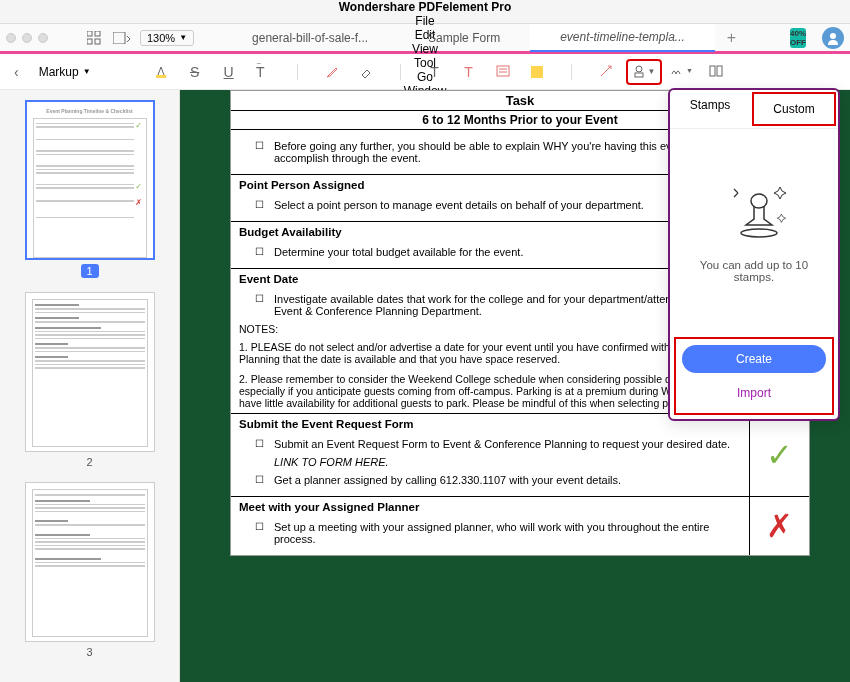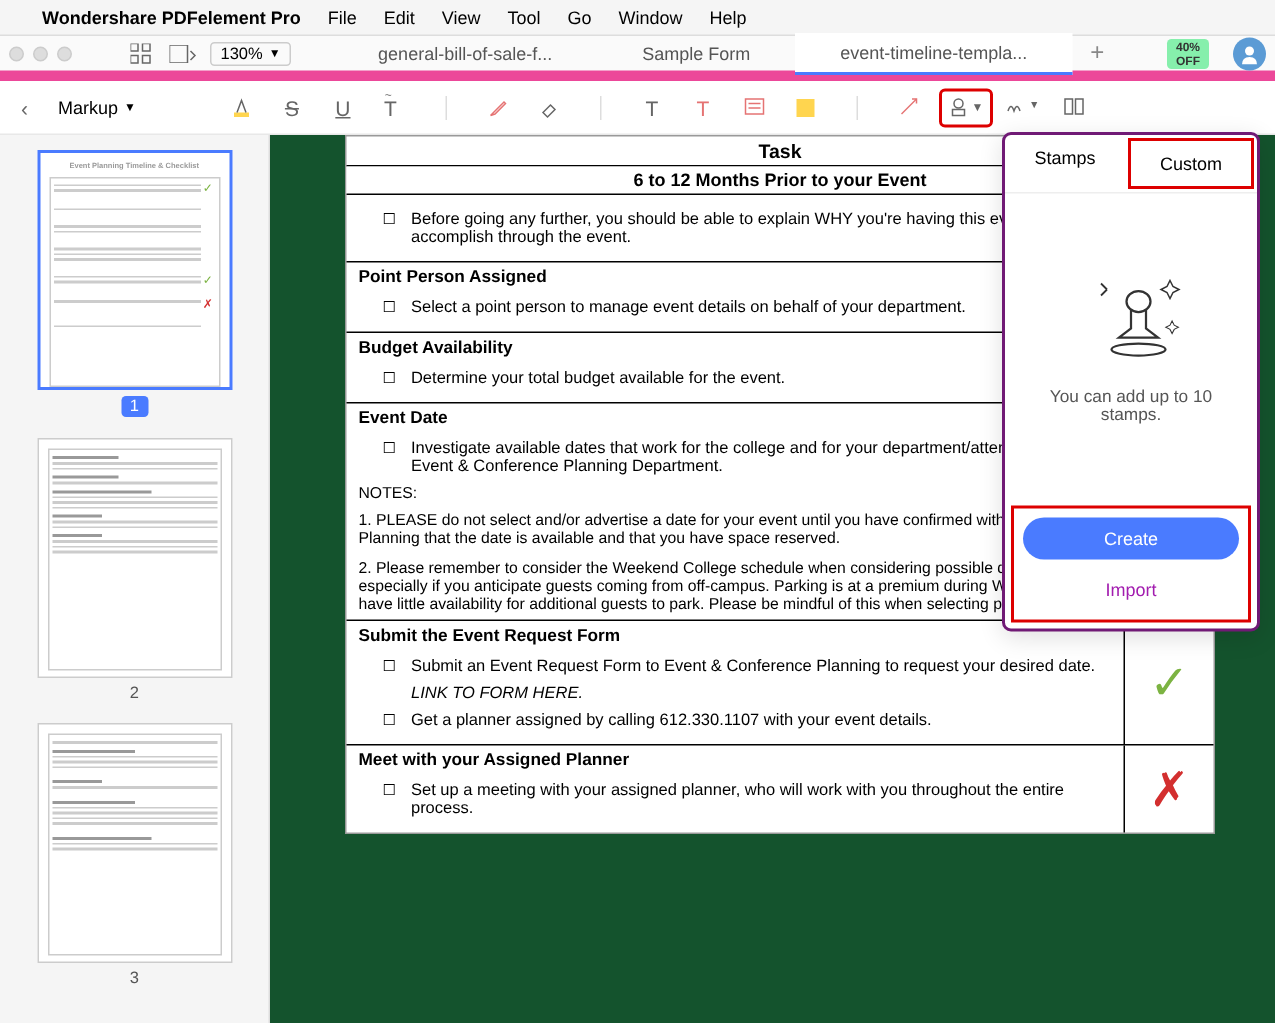--- a/index.html
+++ b/index.html
@@ -1,31 +1,31 @@
 <!DOCTYPE html>
 <html><head>
 <meta charset="utf-8">
 <style>
 * { margin: 0; padding: 0; box-sizing: border-box; font-family: -apple-system, BlinkMacSystemFont, "Segoe UI", Arial, sans-serif; }
 body { width: 850px; height: 682px; background: #fff; overflow: hidden; position: relative; }
 
-.menubar { height: 24px; background: #f5f5f5; display: flex; align-items: center; padding: 0 10px; font-size: 12px; gap: 18px; border-bottom: 1px solid #ddd; }
+.menubar { height: 24px; background: #f5f5f5; display: flex; align-items: center; padding: 0 10px; font-size: 12px; border-bottom: 1px solid #ddd; flex-direction: column; }
 .menubar span:first-child { font-size: 14px; }
 .menubar .appname { font-weight: 600; }
 
-.toolbar-top { height: 30px; background: #fafafa; display: flex; align-items: center; padding: 0 6px; gap: 8px; border-bottom: 7px solid #ec4899; }
+.toolbar-top { height: 30px; background: #fafafa; display: flex; align-items: center; padding: 0 6px; gap: 8px; border-bottom: 3px solid #ec4899; }
 .traffic { display: flex; gap: 6px; }
 .dot { width: 10px; height: 10px; border-radius: 50%; background: #ddd; border: 1px solid #ccc; }
 .toolbar-top .icon-btn { width: 20px; height: 20px; display: flex; align-items: center; justify-content: center; color: #666; cursor: pointer; }
 .zoom { border: 1px solid #ccc; padding: 1px 6px; font-size: 11px; border-radius: 3px; display: flex; align-items: center; gap: 4px; }
 .tabs-area { flex: 1; display: flex; align-items: center; padding-left: 20px; }
 .tab { padding: 6px 30px; font-size: 12px; color: #555; cursor: pointer; }
-.tab.active { background: #fff; border-bottom: 2px solid #4a7bff; }
+.tab.active { background: #fff; border-bottom: 2px solid #4a7bff; font-style: italic; }
 .plus-tab { padding: 0 12px; font-size: 16px; color: #888; cursor: pointer; }
-.promo { width: 28px; height: 20px; background: #86efac; border-radius: 3px; font-size: 8px; display: flex; align-items: center; justify-content: center; font-weight: bold; color: #333; }
+.promo { width: 16px; height: 20px; background: #14b8a6; border-radius: 3px; font-size: 8px; display: flex; align-items: center; justify-content: center; font-weight: bold; color: #333; }
 .avatar { width: 22px; height: 22px; border-radius: 50%; background: #5b9bd5; color: #fff; display: flex; align-items: center; justify-content: center; font-size: 12px; margin-left: 8px; }
 
 .markup-bar { height: 36px; display: flex; align-items: center; padding: 0 14px; gap: 20px; border-bottom: 1px solid #e8e8e8; }
 .markup-bar .back { font-size: 14px; color: #666; cursor: pointer; }
 .markup-label { font-size: 12px; color: #000000; display: flex; align-items: center; gap: 4px; cursor: pointer; }
 .tool-icon { width: 28px; height: 24px; display: flex; align-items: center; justify-content: center; color: #666; cursor: pointer; font-size: 14px; }
 .tool-group { display: flex; gap: 6px; }
 .divider { width: 1px; height: 16px; background: #ddd; }
 .stamp-tool { border: 2px solid #d00; padding: 0 4px; border-radius: 4px; display: flex; align-items: center; height: 26px; color: #666; font-size: 12px; }
 

